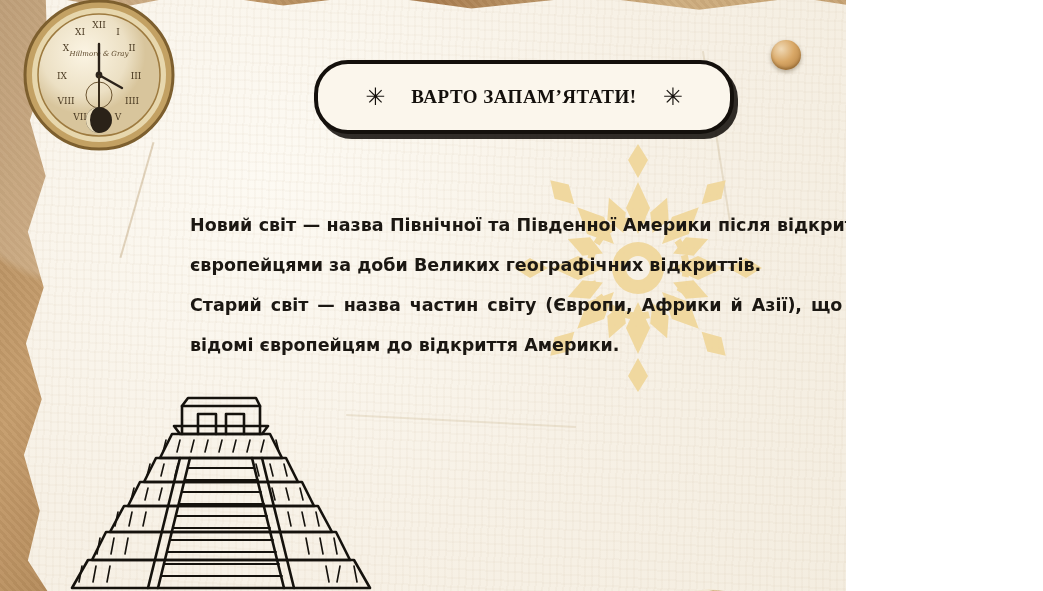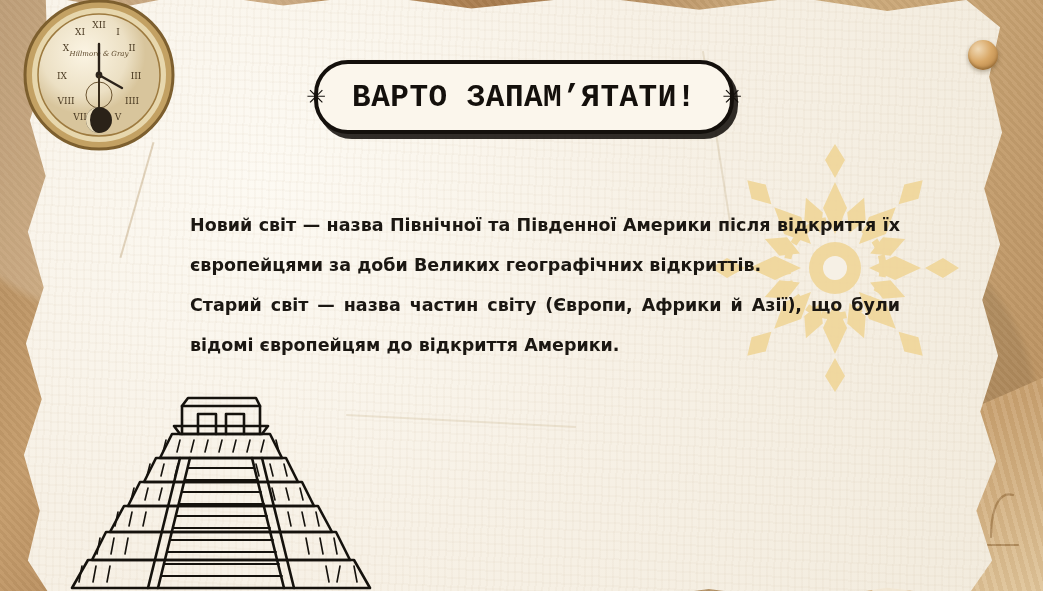--- a/index.html
+++ b/index.html
@@ -5,21 +5,21 @@
   html, body {
     margin: 0;
     padding: 0;
     background: #ffffff;
   }
   body {
     font-family: "Liberation Sans", sans-serif;
   }
   .slide {
     position: relative;
-    width: 1043px;
+    width: 846px;
     height: 591px;
     overflow: hidden;
     background: #0ea5e9;
   }
 
   
   .bg-kraft {
     position: absolute;
     inset: 0;
     background:
@@ -158,23 +158,23 @@
     border: 4px solid #14100c;
     border-radius: 34px;
     background: #fbf6ec;
     display: flex;
     align-items: center;
     justify-content: center;
     gap: 26px;
     box-shadow: 4px 5px 0 rgba(20,16,12,.88);
   }
   .title-text {
-    font-family: Liberation Mono, monospace;
+    font-family: Liberation Serif, serif;
     font-weight: bold;
-    font-size: 31px;
+    font-size: 19px;
     letter-spacing: .5px;
     color: #14100c;
     white-space: nowrap;
   }
   .aster {
     font-size: 24px;
     line-height: 1;
     color: #14100c;
     font-family: "DejaVu Sans", sans-serif;
   }

